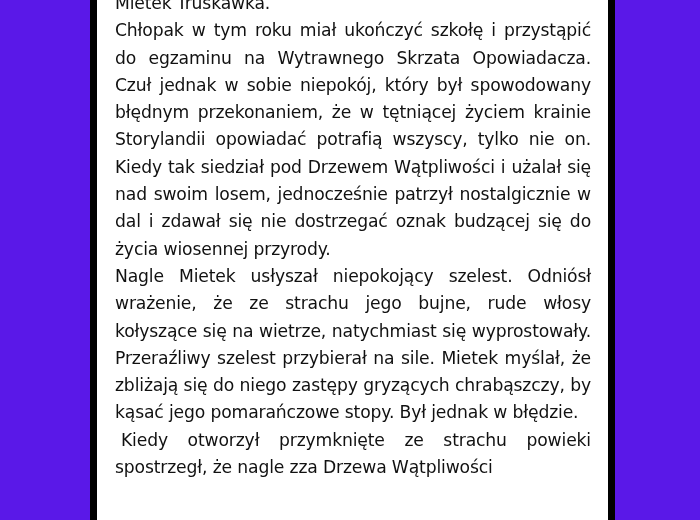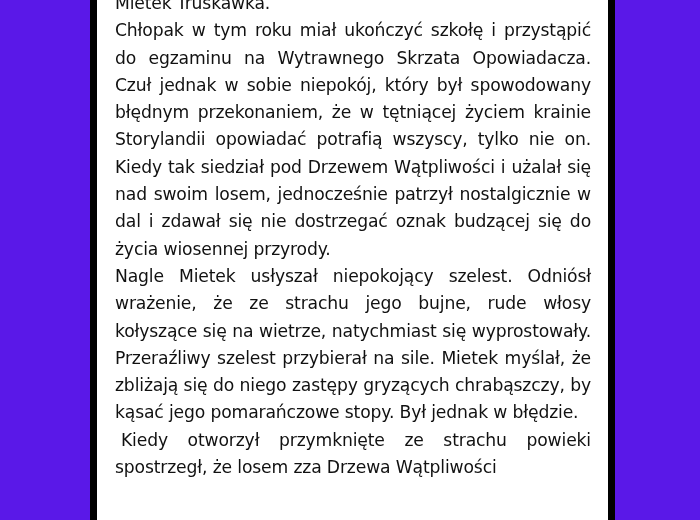--- a/index.html
+++ b/index.html
@@ -46,15 +46,15 @@
     }
   </style>
 </head>
 <body>
 
 <div class="page-panel">
   <div class="story-text">
     <p>Mietek Truskawka.</p>
     <p>Chłopak w tym roku miał ukończyć szkołę i przystąpić do egzaminu na Wytrawnego Skrzata Opowiadacza. Czuł jednak w sobie niepokój, który był spowodowany błędnym przekonaniem, że w tętniącej życiem krainie Storylandii opowiadać potrafią wszyscy, tylko nie on. Kiedy tak siedział pod Drzewem Wątpliwości i użalał się nad swoim losem, jednocześnie patrzył nostalgicznie w dal i zdawał się nie dostrzegać oznak budzącej się do życia wiosennej przyrody.</p>
     <p>Nagle Mietek usłyszał niepokojący szelest. Odniósł wrażenie, że ze strachu jego bujne, rude włosy kołyszące się na wietrze, natychmiast się wyprostowały. Przeraźliwy szelest przybierał na sile. Mietek myślał, że zbliżają się do niego zastępy gryzących chrabąszczy, by kąsać jego pomarańczowe stopy. Był jednak w błędzie.</p>
-    <p class="indent">Kiedy otworzył przymknięte ze strachu powieki spostrzegł, że losem zza Drzewa Wątpliwości</p>
+    <p class="indent">Kiedy otworzył przymknięte ze strachu powieki spostrzegł, że nagle zza Drzewa Wątpliwości</p>
   </div>
 </div>
 
 </body></html>

